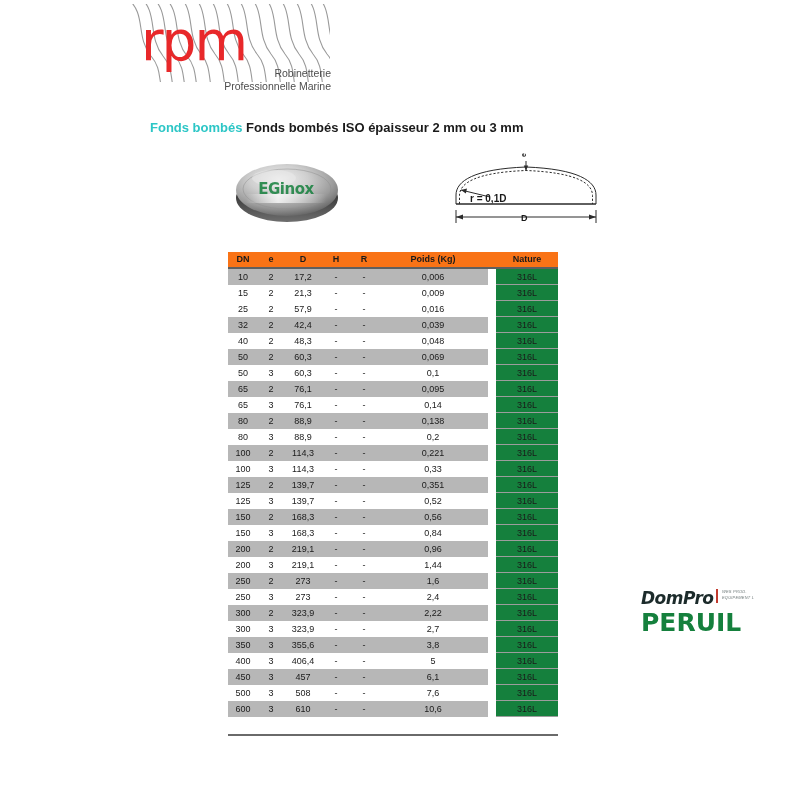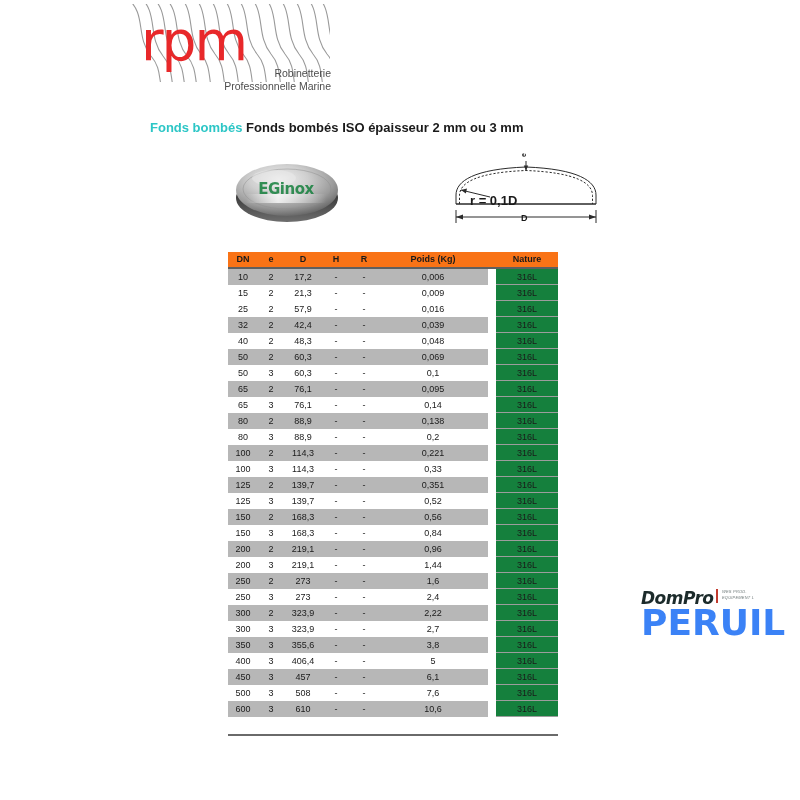--- a/index.html
+++ b/index.html
@@ -100,21 +100,21 @@
     font-family: "Liberation Sans", sans-serif;
     font-weight: bold;
     color: #1a1a1a;
   }
   #label-e {
     left: 76px; top: 0px;
     font-size: 7px;
     transform: rotate(-90deg);
     transform-origin: left top;
   }
-  #label-r { left: 26px; top: 36px; font-size: 13px; }
+  #label-r { left: 26px; top: 36px; font-size: 10px; }
   #label-d { left: 77px; top: 56px; font-size: 9px; }
 
   
   #spec-table {
     position: absolute;
     left: 228px;
     top: 252px;
     width: 330px;
   }
   table.spec {
@@ -201,23 +201,23 @@
     line-height: 5.5px;
     color: #6f7a7a;
     letter-spacing: 0.2px;
     width: 70px;
   }
   #peruil-text {
     position: absolute;
     left: 0; top: 22px;
     font-family: "DejaVu Sans", sans-serif;
     font-weight: bold;
-    font-size: 36px;
+    font-size: 25px;
     line-height: 30px;
-    color: #3b82f6;
+    color: #15803d;
     letter-spacing: 0px;
     white-space: nowrap;
   }
 </style>
 </head>
 <body>
 
 <div id="logo-block">
   <div id="logo-pattern">
     <svg width="205" height="78" viewBox="0 0 205 78" xmlns="http://www.w3.org/2000/svg">

